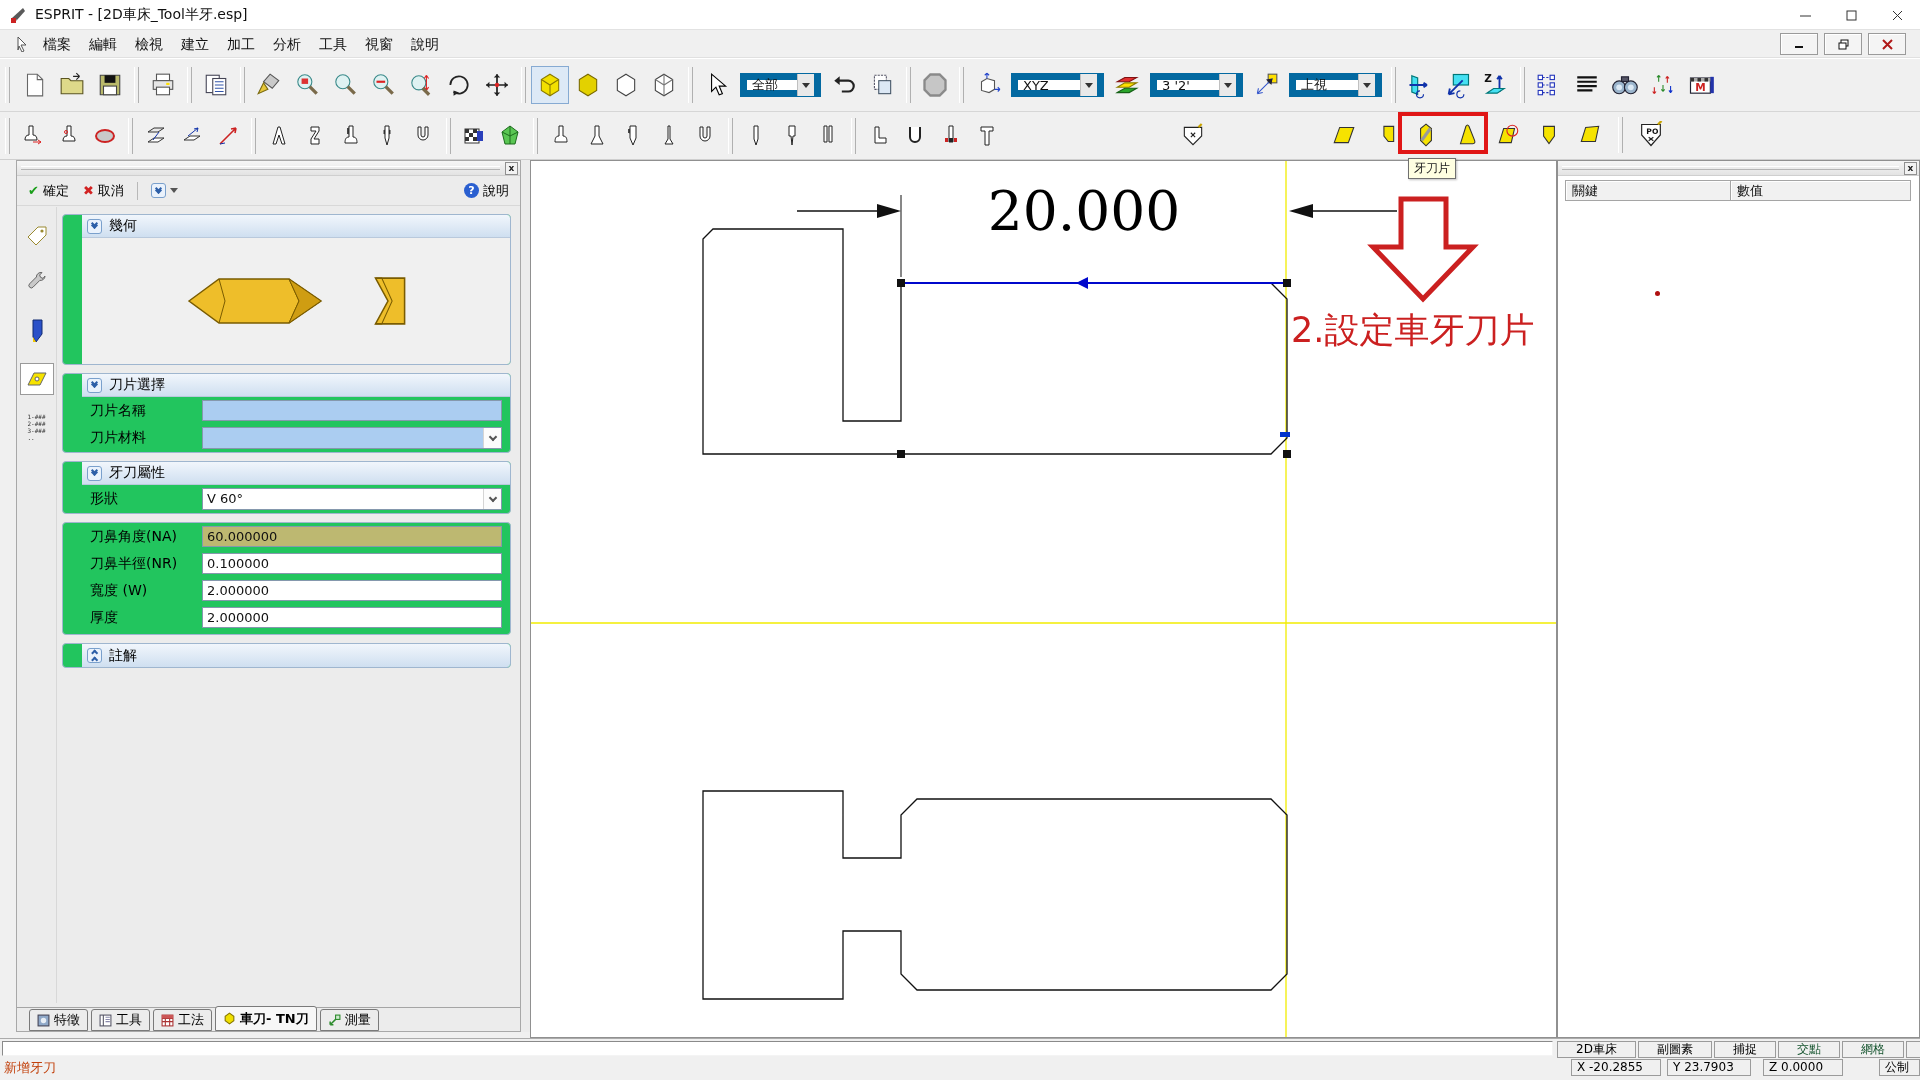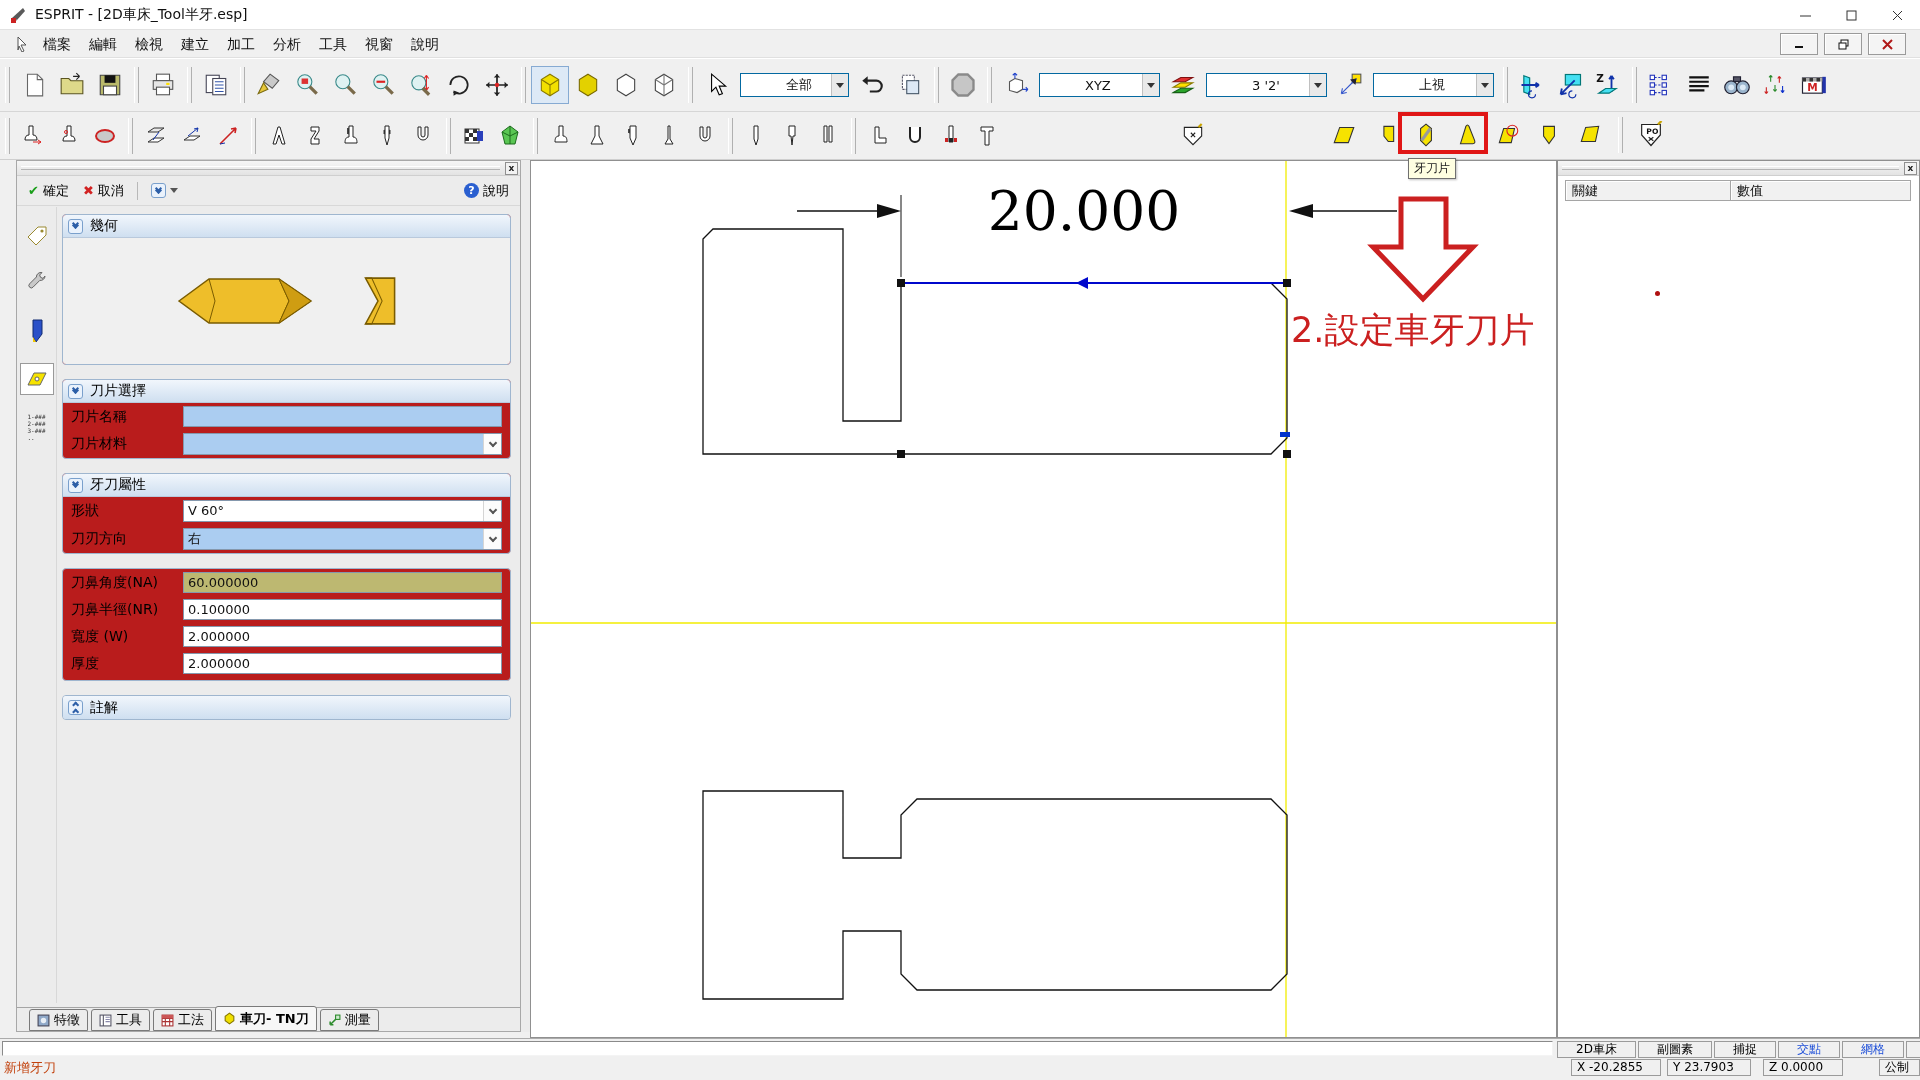--- a/index.html
+++ b/index.html
@@ -19,21 +19,21 @@
   .mdi-btns { position:absolute; left:1780px; top:3px; display:flex; gap:6px; }
   .mdib { width:38px; height:22px; background:#f4f4f4; border:1px solid #9a9a9a; box-shadow:inset 1px 1px 0 #fff; display:flex; align-items:center; justify-content:center; }
 
   
   .toolbar1 { position:absolute; left:0; top:58px; width:1920px; height:54px; background:#f0f0f0; border-top:1px solid #fff; border-bottom:1px solid #d6d6d6; display:flex; align-items:center; }
   .toolbar2 { position:absolute; left:0; top:112px; width:1920px; height:48px; background:#f0f0f0; border-bottom:1px solid #cfcfcf; display:flex; align-items:center; }
   .grip { width:5px; height:36px; border-left:1px solid #fff; border-right:1px solid #b0b0b0; margin:0 5px; }
   .ti { width:38px; height:38px; display:flex; align-items:center; justify-content:center; border:1px solid transparent; flex:0 0 auto; }
   .ti.pressed { background:#dde9f6; border:1px solid #86aad2; }
   .t2 { width:36px; height:36px; display:flex; align-items:center; justify-content:center; border:1px solid transparent; flex:0 0 auto; }
-  .combo { display:inline-flex; align-items:center; height:24px; background:#fff; border:1px solid #0369a1; margin:0 4px; flex:0 0 auto;padding-left:40px; }
+  .combo { display:inline-flex; align-items:center; height:24px; background:#fff; border:7px solid #0369a1; margin:0 4px; flex:0 0 auto; }
   .combo .val { padding:0 5px; font-size:13px; min-width:50px; color:#111; }
   .combo .btn { width:17px; height:22px; background:#e9e9e9; border-left:1px solid #c0c0c0; display:flex; align-items:center; justify-content:center; }
   .darr { width:0; height:0; border:4px solid transparent; border-top:5px solid #333; margin-top:4px; }
 
   
   .redbox { position:absolute; left:1398px; top:112px; width:90px; height:42px; border:4px solid #e01616; z-index:40; }
   .tooltip { position:absolute; left:1408px; top:158px; background:#ffffe1; border:1px solid #707070; font-size:12px; padding:1px 5px; z-index:50; box-shadow:1px 1px 2px rgba(0,0,0,.25); color:#222; }
 
   
   .leftpanel { position:absolute; left:16px; top:160px; width:505px; height:872px; background:#ececec; border:1px solid #a8a8a8; }
@@ -42,21 +42,21 @@
   .capx { position:absolute; right:2px; top:1px; width:13px; height:13px; border:1px solid #909090; background:#f2f2f2; font-size:9px; line-height:11px; text-align:center; font-weight:bold; color:#222; }
   .ptoolbar { height:30px; display:flex; align-items:center; padding:0 6px; gap:4px; border-bottom:1px solid #d8d8d8; font-size:13px; }
   .pt-btn { display:flex; align-items:center; gap:4px; padding:2px 5px; }
   .vsep { width:1px; height:18px; background:#b8b8b8; margin:0 4px; }
   .pbody { position:absolute; left:0; top:46px; right:0; bottom:28px; display:flex; }
   .strip { width:40px; background:#ececec; border-right:1px solid #d8d8d8; display:flex; flex-direction:column; align-items:center; padding-top:12px; gap:16px; }
   .strip-btn { width:34px; height:32px; display:flex; align-items:center; justify-content:center; }
   .strip-btn.active { background:#fff; border:1px solid #9a9a9a; }
   .strip-list { font-size:6px; line-height:7px; color:#333; font-family:"DejaVu Sans Mono",monospace; }
   .sections { flex:1; padding-top:2px; }
-  .sec { border:1px solid #9fb6cf; border-radius:4px; background:#b91c1c; margin:5px 9px 14px 5px; overflow:hidden; }
+  .sec { border:1px solid #9fb6cf; border-radius:4px; background:#22c55e; margin:5px 9px 8px 5px; overflow:hidden;padding-left:19px; }
   .sec-h { height:23px; background:linear-gradient(#f1f6fc,#cfdff0); display:flex; align-items:center; gap:7px; padding:0 5px; border-bottom:1px solid #b9c9dc; }
   .sec-h .t { font-size:14px; color:#000; }
   .chevbtn { width:15px; height:15px; border:1px solid #7aa0cc; border-radius:3px; background:#eaf2fc; display:flex; flex-direction:column; align-items:center; justify-content:center; }
   .chev { width:5px; height:5px; border-right:2px solid #2d5fa8; border-bottom:2px solid #2d5fa8; transform:rotate(45deg); margin-top:-3px; }
   .chev.up { transform:rotate(-135deg); margin-top:2px; }
   .geo-body { height:126px; display:flex; align-items:center; justify-content:center; gap:45px; background:#f0f0f0; }
   .frow { display:flex; align-items:center; padding:3px 8px; }
   .frow .lbl { width:112px; font-size:14px; color:#000; }
   .inp { flex:1; height:21px; background:#fff; border:1px solid #8598ad; font-size:13px; padding:0 4px; line-height:19px; color:#111; }
   .inp.blue { background:#abcdf1; }
@@ -81,21 +81,21 @@
   .rhead { display:flex; margin:4px 8px 0 7px; }
   .hcell { background:#f1f1f1; border:1px solid #a5a5a5; box-shadow:inset 1px 1px 0 #fff; height:21px; line-height:20px; font-size:13px; padding:0 6px; color:#111; }
   .rdot { position:absolute; left:97px; top:90px; width:5px; height:5px; border-radius:50%; background:#b01010; }
 
   
   .statusbar { position:absolute; left:0; top:1038px; width:1920px; height:42px; background:#f0f0f0; border-top:1px solid #ababab; }
   .sb-field { position:absolute; left:2px; top:2px; width:1551px; height:15px; background:#fff; border:1px solid; border-color:#8a8a8a #f4f4f4 #f4f4f4 #8a8a8a; }
   .sb-msg { position:absolute; left:4px; top:20px; font-size:13px; color:#c2410c; }
   .sb-toggles { position:absolute; left:1557px; top:2px; display:flex; align-items:center; gap:2px; }
   .tog { border:1px solid #9b9b9b; padding:0 18px; font-size:12px; height:17px; line-height:15px; background:#f0f0f0; color:#000; white-space:nowrap; }
-  .tog.dis { color:#1d4ed8; }
+  .tog.dis { color:#14532d; }
   .hibox { width:15px; height:15px; background:#0010f0; border:1px solid #00087a; }
   .hiline { width:96px; height:2px; background:#0000b4; margin-left:3px; }
   .sb-coords { position:absolute; left:1557px; top:20px; display:flex; align-items:center; }
   .cbox { border:1px solid #9b9b9b; padding:0 5px; font-size:12px; height:17px; line-height:15px; color:#000; white-space:nowrap; }
 </style>
 </head>
 <body>
 
 <div class="titlebar">
   <svg class="app-icon" viewBox="0 0 18 18">
@@ -730,29 +730,20 @@
           </div>
         <div class="frow">
           <span class="lbl">形狀</span>
           <span class="cmb">
               <span class="v">V 60°</span>
               <span class="cb">
                 <span class="cchev"></span>
               </span>
             </span>
         </div>
-        <div class="frow">
-          <span class="lbl">刀刃方向</span>
-          <span class="cmb blue">
-              <span class="v">右</span>
-              <span class="cb">
-                <span class="cchev"></span>
-              </span>
-            </span>
-        </div>
       </div>
 
       <div class="sec">
         <div class="frow">
           <span class="lbl">刀鼻角度(NA)</span>
           <span class="inp khaki">60.000000</span>
         </div>
         <div class="frow">
           <span class="lbl">刀鼻半徑(NR)</span>
           <span class="inp">0.100000</span>

